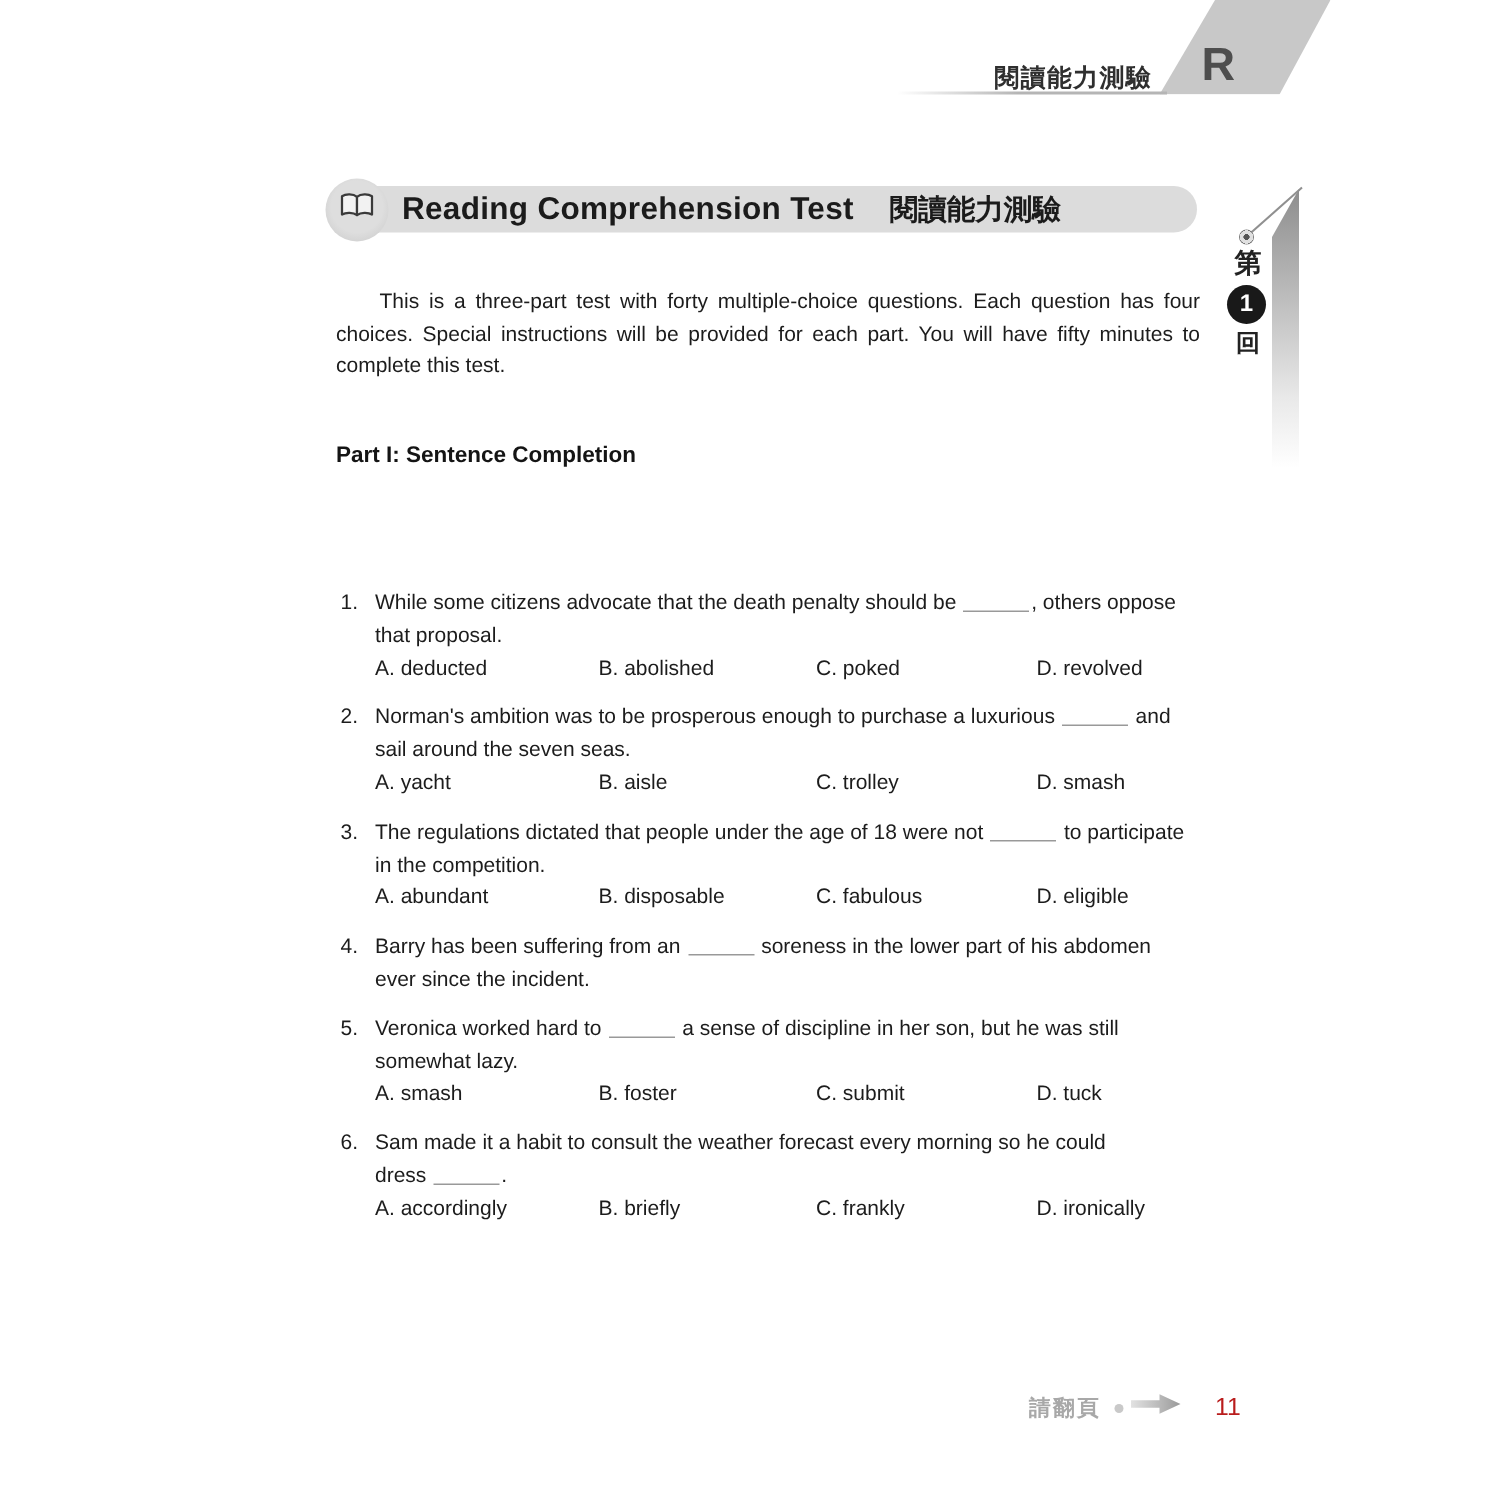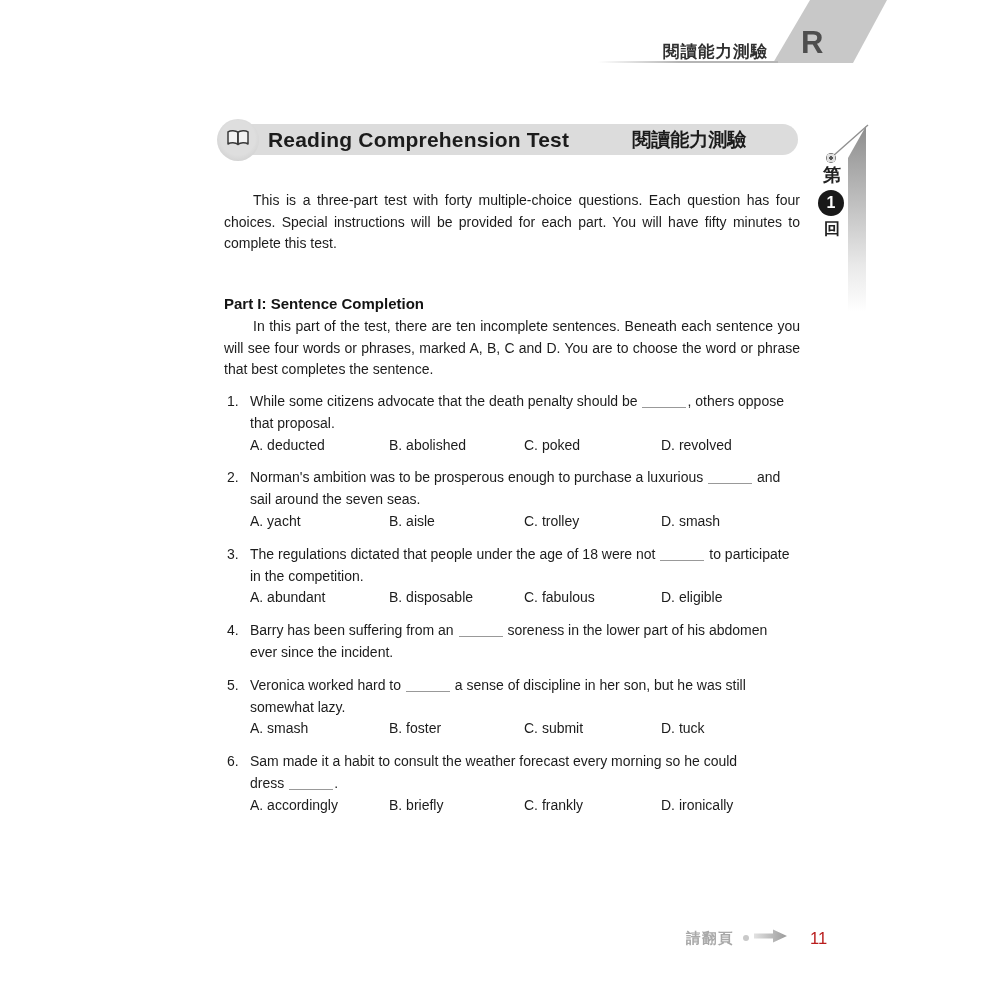--- a/index.html
+++ b/index.html
@@ -23,21 +23,21 @@
     position:absolute; left:620px; top:41px; width:148px; text-align:right;
     font-size:16.5px; font-weight:bold; color:#2f2f2f; letter-spacing:1px;
   }
   .corner-line{
     position:absolute; left:598px; top:61px; width:180px; height:2px;
     background:linear-gradient(to right, rgba(181,181,181,0), #b5b5b5 45%);
   }
   
   .header-bar{
     position:absolute; left:220px; top:124px; width:578px; height:31px;
-    background:#dcdcdc; border-radius:16px; display:flex; align-items:center;gap:39px;
+    background:#dcdcdc; border-radius:16px; display:flex; align-items:center;
   }
   .title-en{margin-left:48px; font-size:21px; font-weight:bold; color:#1b1b1b; letter-spacing:.2px;}
   .title-zh{margin-left:24px; font-size:19px; font-weight:bold; color:#1b1b1b;}
   .header-circle{
     position:absolute; left:217px; top:119px; width:42px; height:42px; border-radius:50%;
     background:radial-gradient(circle at 50% 45%, #dedede 55%, #c6c6c6 100%);
     display:flex; align-items:center; justify-content:center;
   }
   
   .side-strip{
@@ -80,21 +80,21 @@
     font-size:14px; line-height:21.8px;
   }
   .question{display:flex; margin-bottom:11px;}
   .q-num{flex:0 0 26px; width:26px; padding-left:3px; box-sizing:border-box;}
   .q-body{flex:1; min-width:0;}
   .q-text{white-space:pre-wrap;}
   .blank{
     display:inline-block; width:44px; height:13px;
     border-bottom:1.5px solid #999; margin:0 1px; vertical-align:-2px;
   }
-  .q-options{display:grid; grid-template-columns:139px 135px 137px 1fr;}
+  .q-options{display:grid; grid-template-columns:139px 135px 137px 1fr;gap:10px;}
   
   .footer{
     position:absolute; left:686px; top:928px; display:flex; align-items:center;
   }
   .turn-page{font-size:14.5px; color:#a8a8a8; font-weight:bold; letter-spacing:1.5px;}
   .footer-dot{width:6px; height:6px; border-radius:50%; background:#c9c9c9; margin:0 5px 0 9px;}
   .page-num{font-size:16.5px; color:#b91c1c; margin-left:22px; font-weight:500;}
 </style>
 </head>
 <body>
@@ -127,21 +127,20 @@
   <div class="side-dot"></div>
   <div class="side-char prefix">第</div>
   <div class="side-num">
     <span>1</span>
   </div>
   <div class="side-char suffix">回</div>
 
   <p class="intro">This is a three-part test with forty multiple-choice questions. Each question has four choices. Special instructions will be provided for each part. You will have fifty minutes to complete this test.</p>
 
   <h3 class="part-heading">Part I: Sentence Completion</h3>
-  <p class="instructions">In this part of the test, there are ten incomplete sentences. Beneath each sentence you will see four words or phrases, marked A, B, C and D. You are to choose the word or phrase that best completes the sentence.</p>
 
   <div id="questions">
   <div class="question">
     <div class="q-num">1.</div>
     <div class="q-body">
       <div class="q-text">While some citizens advocate that the death penalty should be <span class="blank"></span>, others oppose
 that proposal.</div>
       <div class="q-options">
             <div class="opt">A. deducted</div>
             <div class="opt">B. abolished</div>

